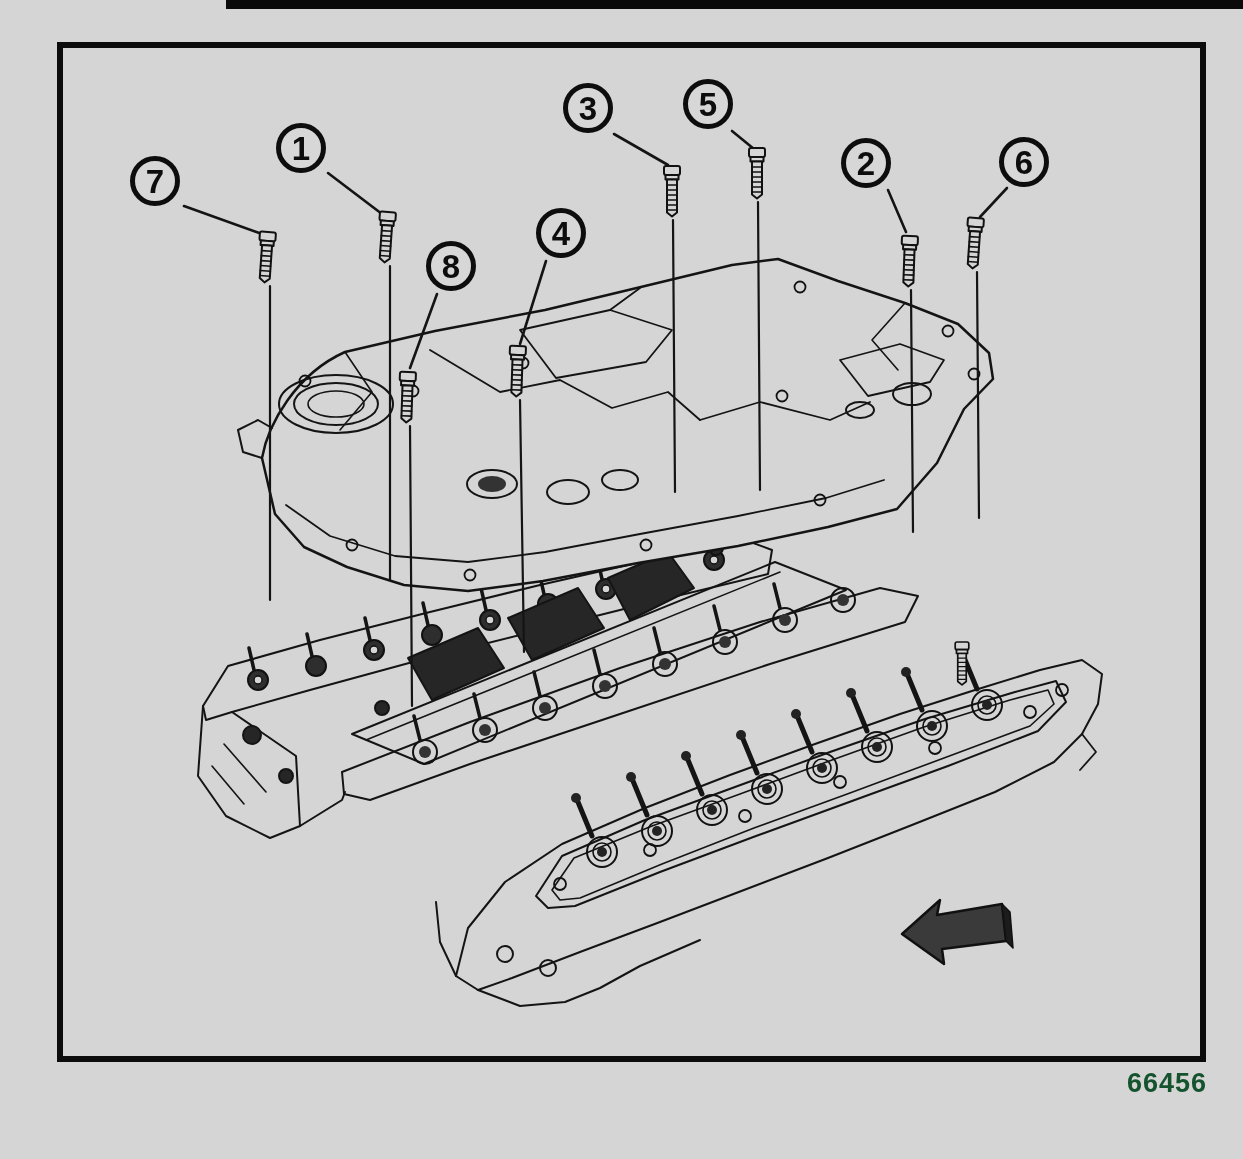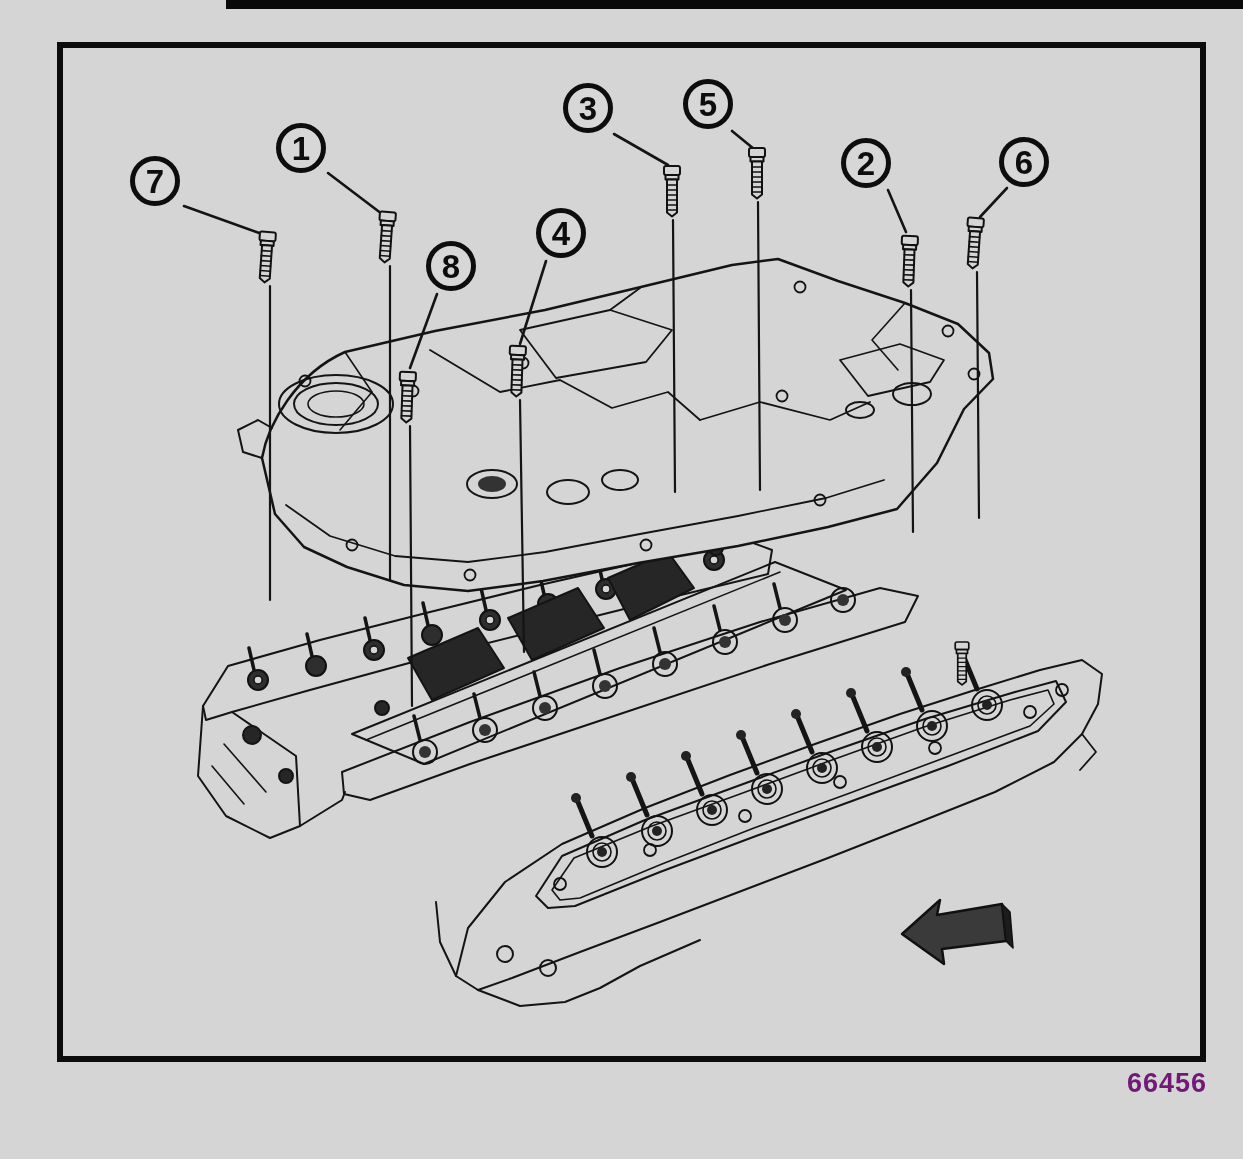--- a/index.html
+++ b/index.html
@@ -15,21 +15,21 @@
     font-weight:bold; font-size:33px; color:#0d0d0d; line-height:1;
   }
   .c7 { left:130px; top:156px; }
   .c1 { left:276px; top:123px; }
   .c8 { left:426px; top:241px; }
   .c4 { left:536px; top:208px; }
   .c3 { left:563px; top:83px; }
   .c5 { left:683px; top:79px; }
   .c2 { left:841px; top:138px; }
   .c6 { left:999px; top:137px; }
-  .fig-num { position:absolute; top:1068px; right:36px; font-weight:bold; font-size:27px; letter-spacing:1px; color:#701a75; }
+  .fig-num { position:absolute; top:1068px; right:36px; font-weight:bold; font-size:27px; letter-spacing:1px; color:#14532d; }
 </style>
 </head>
 <body>
 
 <div class="page">
   <div class="top-strip"></div>
   <div class="frame"></div>
 
   <svg class="art" viewBox="0 0 1243 1159" stroke="#141414" fill="none" stroke-width="2" stroke-linejoin="round" stroke-linecap="round">
     <defs>

